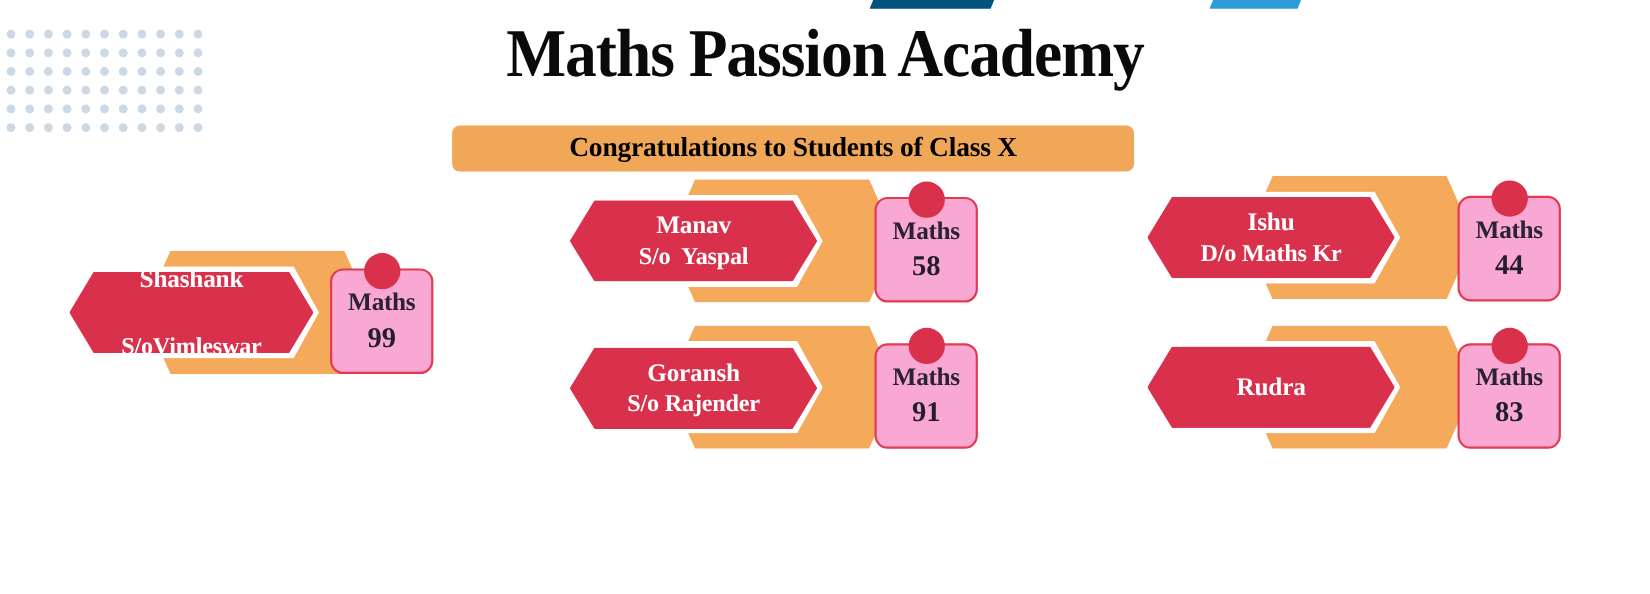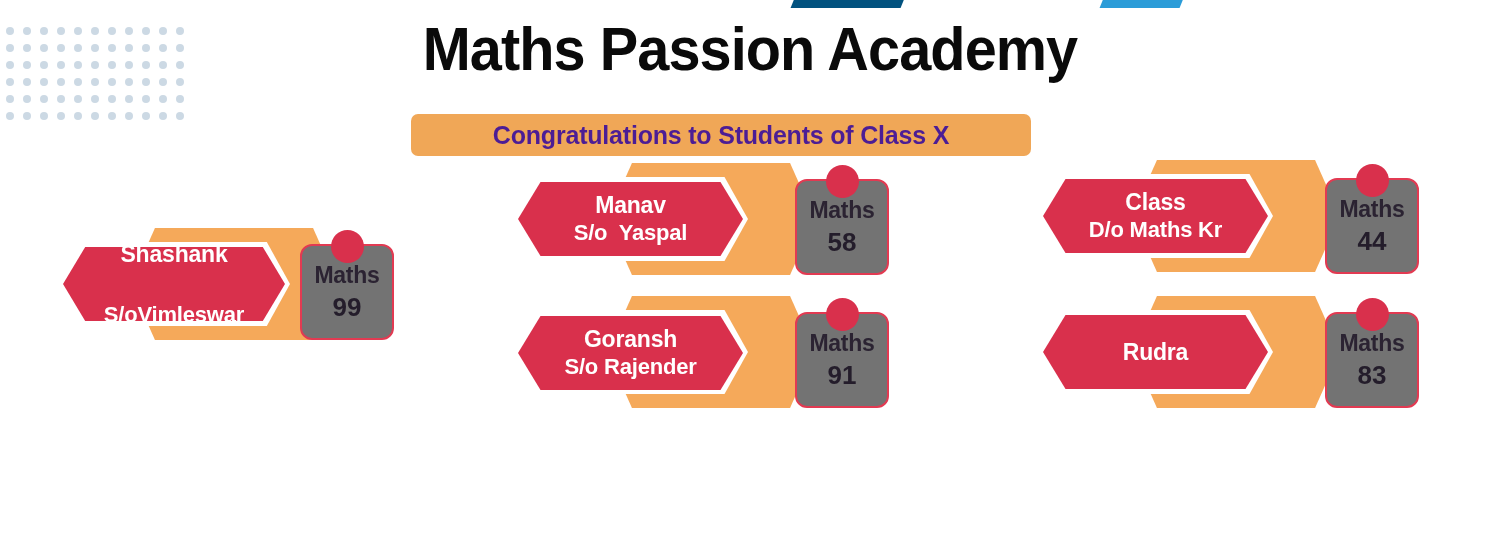--- a/index.html
+++ b/index.html
@@ -10,20 +10,21 @@
   }
   body {
     font-family: "Liberation Sans", sans-serif;
   }
   #poster {
     position: relative;
     width: 1500px;
     height: 436px;
     background: #ffffff;
     overflow: hidden;
+    font-family: Liberation Serif, serif;
   }
 
   
   .blue-bar {
     position: absolute;
     top: -14px;
     height: 22px;
   }
   .blue-bar.dark {
     left: 795px;
@@ -81,21 +82,21 @@
 
   
   .congrats-banner {
     position: absolute;
     left: 411px;
     top: 114px;
     width: 620px;
     height: 42px;
     background: #f0a757;
     border-radius: 7px;
-    color: #4c1d95;
+    color: #000000;
     font-size: 25px;
     font-weight: bold;
     line-height: 42px;
     text-align: center;
     letter-spacing: -0.2px;
     white-space: nowrap;
   }
 
   
   .student {
@@ -142,21 +143,21 @@
   .hex-front.compact .parent {
     font-size: 18px;
     line-height: 24px;
   }
 
   
   .score-card {
     position: absolute;
     width: 94px;
     height: 96px;
-    background: #737373;
+    background: #f9a8d4;
     border: 2.5px solid #e23a52;
     border-radius: 12px;
     box-sizing: border-box;
     display: flex;
     flex-direction: column;
     align-items: center;
     justify-content: center;
     text-align: center;
   }
   .score-card .subject {
@@ -370,21 +371,21 @@
       <div class="score-dot"></div>
       <span class="subject">Maths</span>
       <span class="marks">91</span>
     </div>
   </div>
 
   <div class="student" style="left:1040px; top:160px;">
     <div class="hex-back" style="left:92px;  top:0px;   width:208px; height:112px;"></div>
     <div class="hex-mid" style="left:-2px;  top:14px;  width:235px; height:84px;"></div>
     <div class="hex-front" style="left:3px;   top:19px;  width:225px; height:74px;">
-      <span class="name">Class</span>
+      <span class="name">Ishu</span>
       <span class="parent">D/o Maths Kr</span>
     </div>
     <div class="score-card" style="left:285px; top:18px;">
       <div class="score-dot"></div>
       <span class="subject">Maths</span>
       <span class="marks">44</span>
     </div>
   </div>
 
   <div class="student" style="left:1040px; top:296px;">

